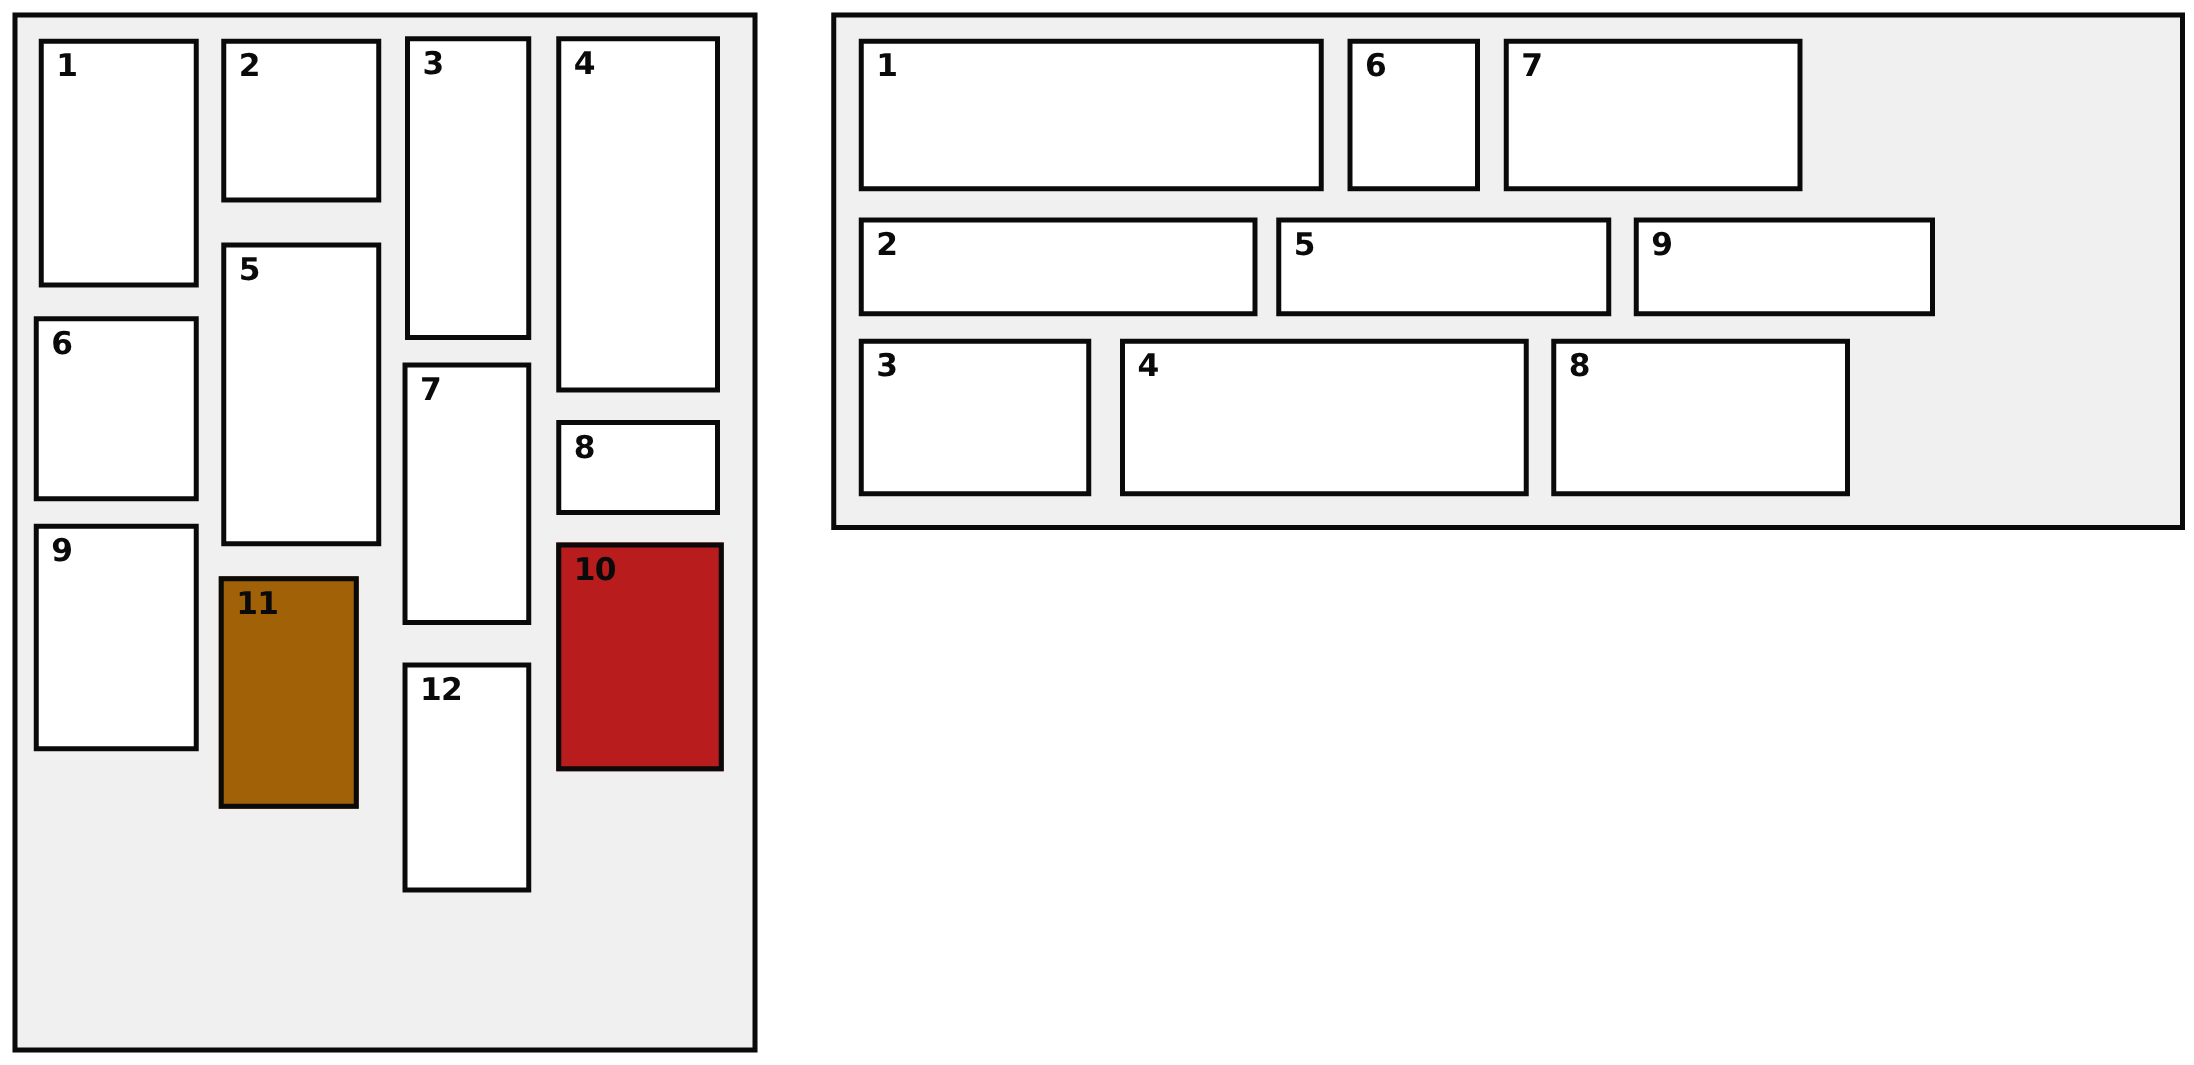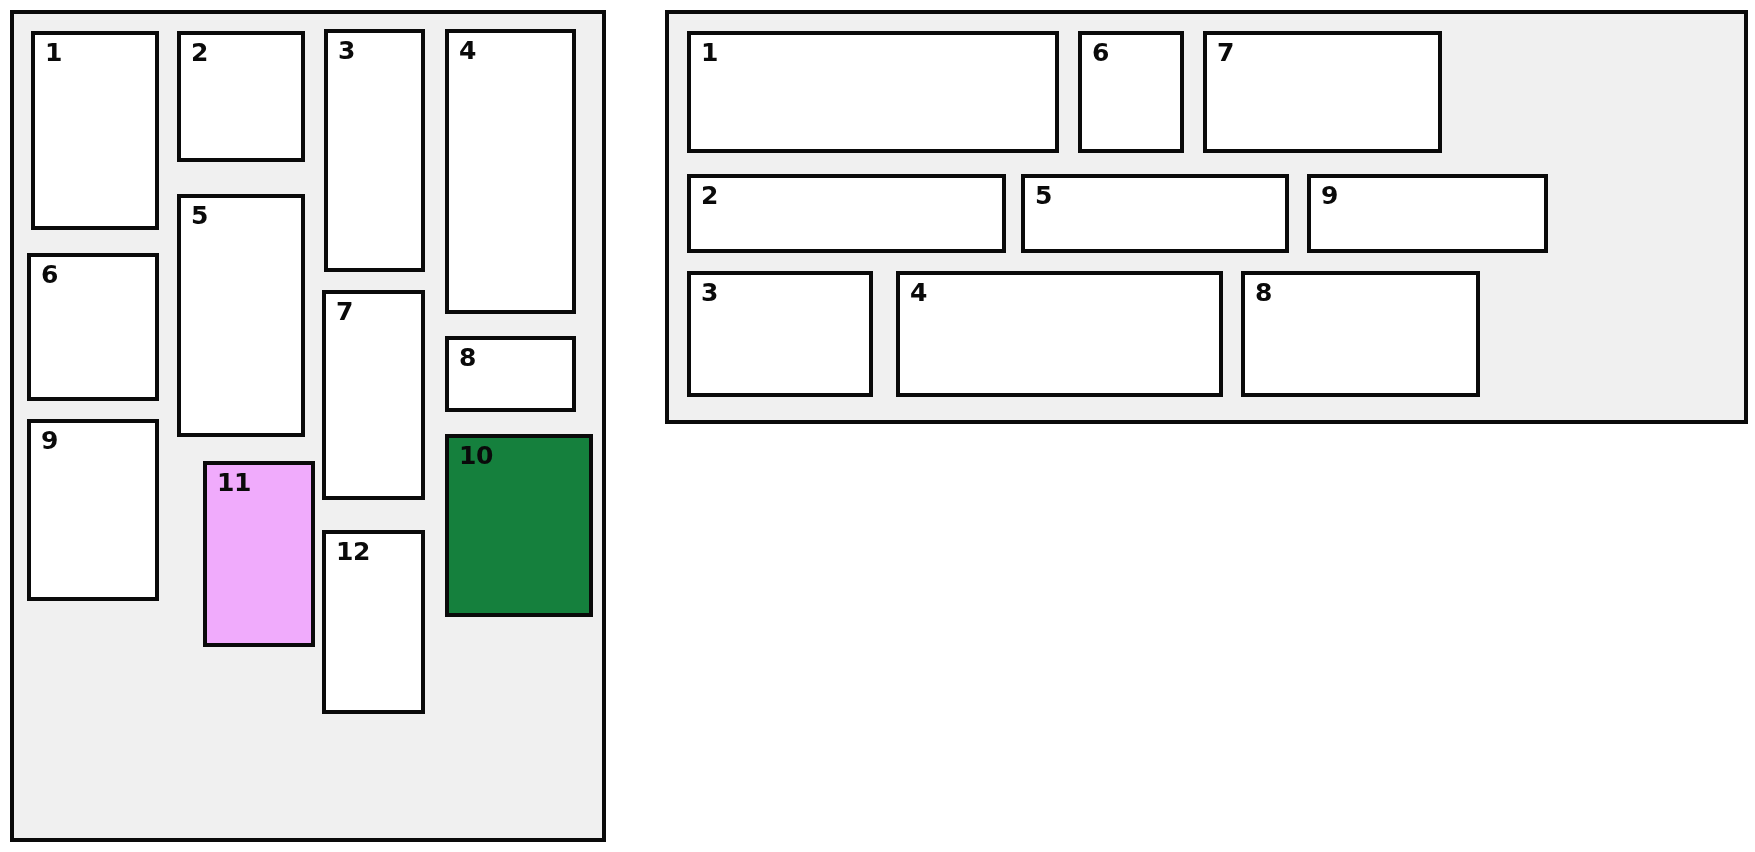--- a/index.html
+++ b/index.html
@@ -71,24 +71,24 @@
       </div>
       <div class="cell" style="left: 308px; top: 276px; width: 103px; height: 210px; background: rgb(255, 255, 255); border-color: rgb(10, 10, 10); border-width: 4px;">
         <span class="cell-label" style="color: rgb(10, 10, 10);">7</span>
       </div>
       <div class="cell" style="left: 431px; top: 322px; width: 131px; height: 76px; background: rgb(255, 255, 255); border-color: rgb(10, 10, 10); border-width: 4px;">
         <span class="cell-label" style="color: rgb(10, 10, 10);">8</span>
       </div>
       <div class="cell" style="left: 13px; top: 405px; width: 132px; height: 182px; background: rgb(255, 255, 255); border-color: rgb(10, 10, 10); border-width: 4px;">
         <span class="cell-label" style="color: rgb(10, 10, 10);">9</span>
       </div>
-      <div class="cell" style="left: 431px; top: 420px; width: 148px; height: 183px; background: #15803d; border-color: rgb(10, 10, 10); border-width: 4px;">
+      <div class="cell" style="left: 431px; top: 420px; width: 134px; height: 183px; background: #b91c1c; border-color: rgb(10, 10, 10); border-width: 4px;">
         <span class="cell-label" style="color: rgb(10, 10, 10);">10</span>
       </div>
-      <div class="cell" style="left: 161px; top: 447px; width: 112px; height: 186px; background: #f0abfc; border-color: rgb(10, 10, 10); border-width: 4px; margin-left: 28px;">
+      <div class="cell" style="left: 161px; top: 447px; width: 112px; height: 186px; background: #a16207; border-color: rgb(10, 10, 10); border-width: 4px;">
         <span class="cell-label" style="color: rgb(10, 10, 10);">11</span>
       </div>
       <div class="cell" style="left: 308px; top: 516px; width: 103px; height: 184px; background: rgb(255, 255, 255); border-color: rgb(10, 10, 10); border-width: 4px;">
         <span class="cell-label" style="color: rgb(10, 10, 10);">12</span>
       </div>
     </div>
     <div class="panel" style="left: 665px; top: 10px; width: 1083px; height: 414px; background: rgb(240, 240, 240); border-color: rgb(10, 10, 10); border-width: 4px;">
       <div class="cell" style="left: 18px; top: 17px; width: 372px; height: 122px; background: rgb(255, 255, 255); border-color: rgb(10, 10, 10); border-width: 4px;">
         <span class="cell-label" style="color: rgb(10, 10, 10);">1</span>
       </div>

